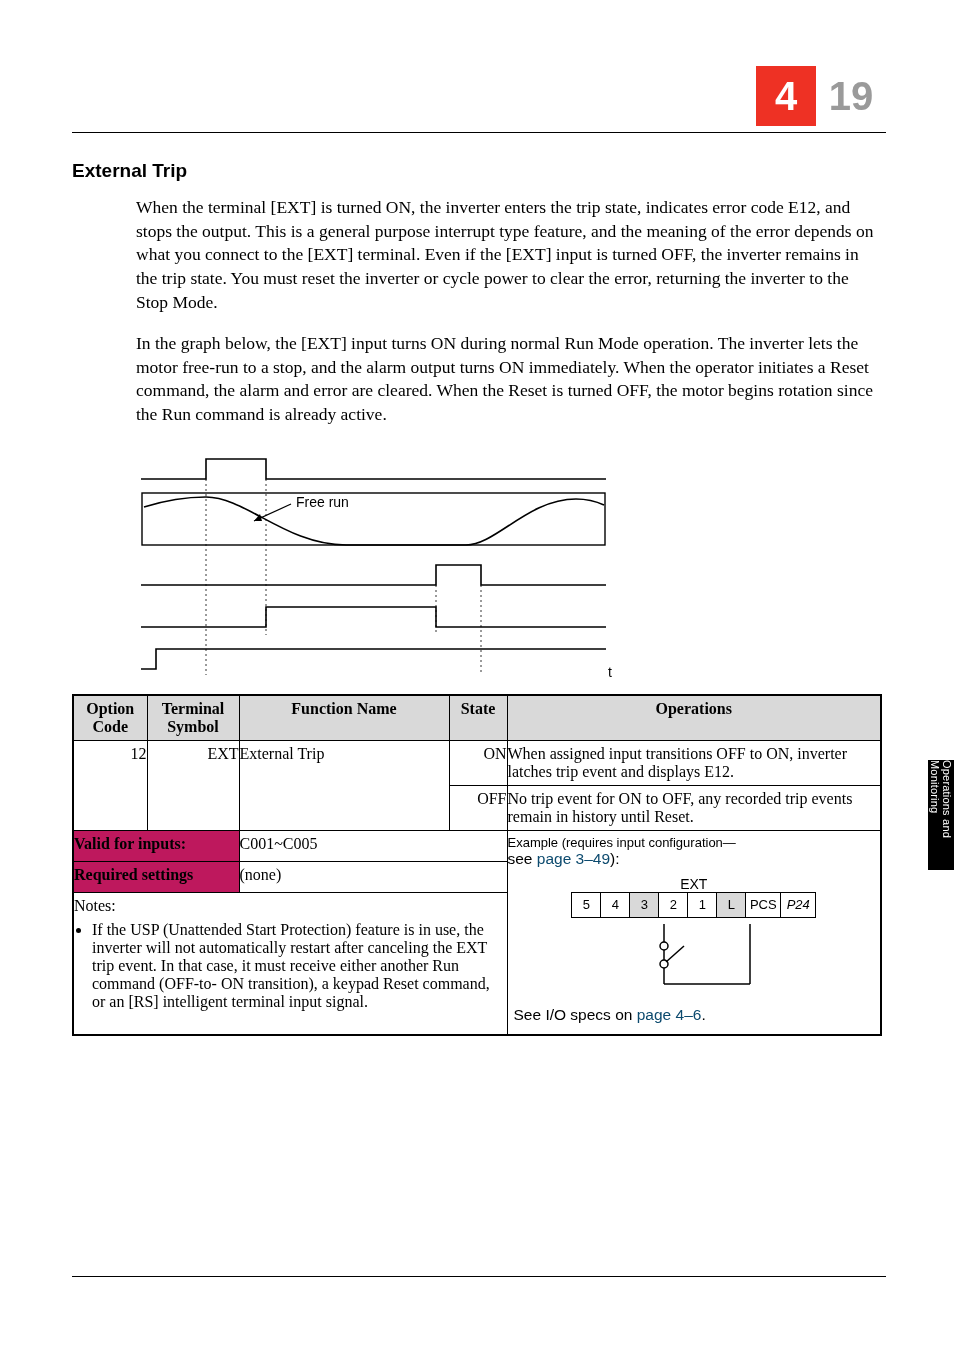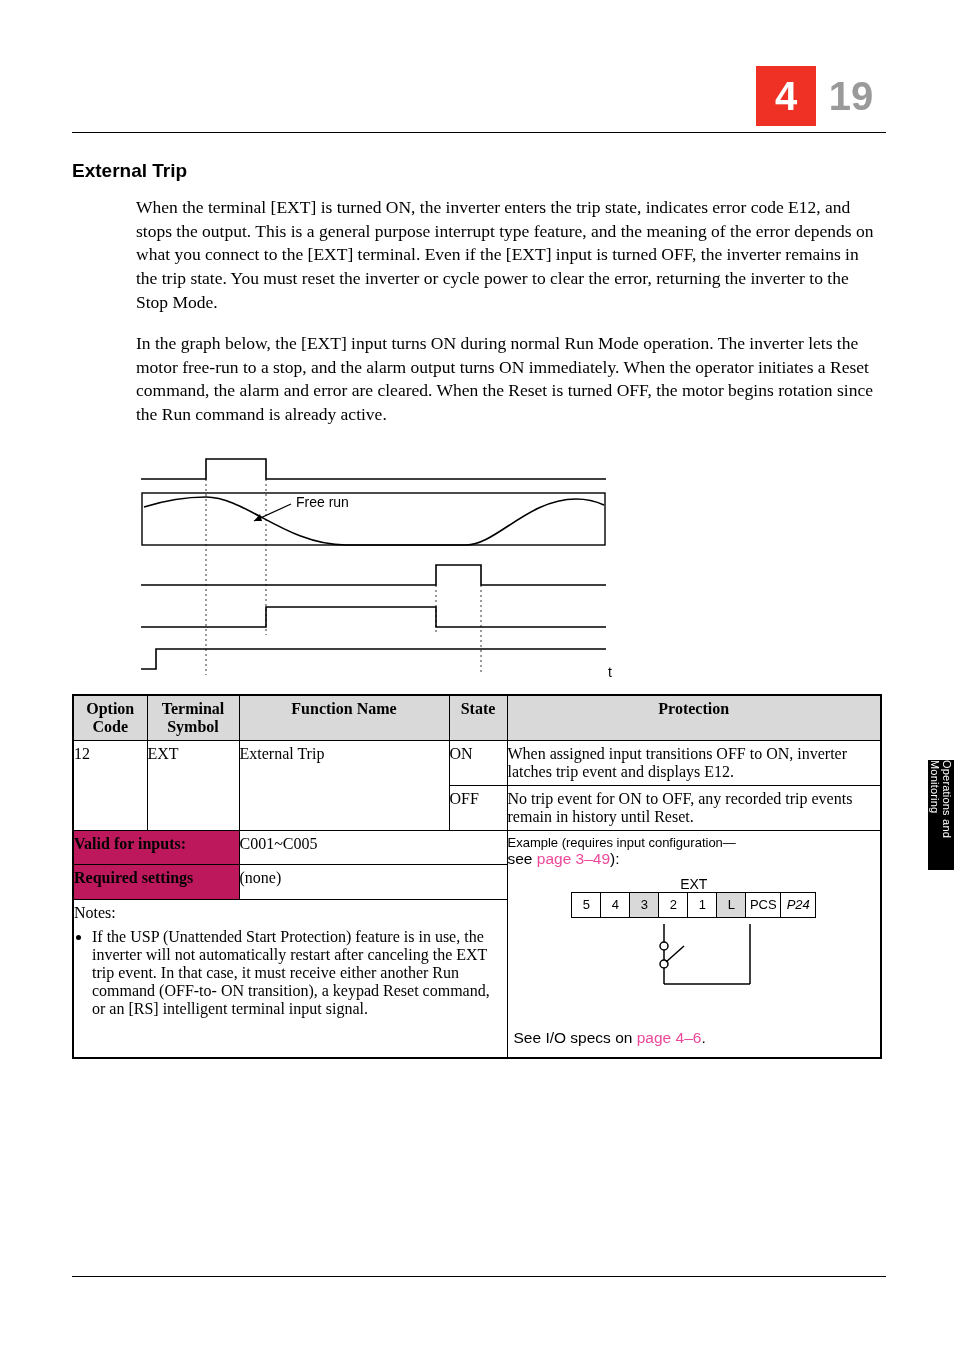--- a/index.html
+++ b/index.html
@@ -106,24 +106,24 @@
     border: 1px solid #000;
     padding: 4px 0;
     vertical-align: top;
   }
   table.ref th {
     background: #d9d9d9;
     font-weight: 700;
     text-align: center;
     font-family: "Times New Roman", Times, serif;
   }
-  .tcenter { text-align: left; }
+  .tcenter { text-align: right; }
   .shade { background: #be185d; font-weight: 700; }
   .arial { font-family: Arial, Helvetica, sans-serif; }
-  .link { color: #ec4899; }
+  .link { color: #0c4a6e; }
 
   .notes-cell { font-size: 16px; }
   .notes-cell ul { margin: 6px 0 0 18px; padding: 0; }
   .notes-cell li { margin: 0; }
 
   
   .wiring {
     display: flex;
     flex-direction: column;
     align-items: center;
@@ -136,21 +136,21 @@
   }
   .termrow .cell {
     width: 28px; height: 24px;
     border-right: 1px solid #000;
     display: flex; align-items: center; justify-content: center;
     font-size: 13px;
   }
   .termrow .cell:last-child { border-right: none; font-style: italic; }
   .termrow .shaded { background: #d9d9d9; }
   .sw-svg { margin-top: 6px; }
-  .seeio { margin-top: 35px; align-self: flex-start; }
+  .seeio { margin-top: 12px; align-self: flex-start; }
 </style>
 </head>
 <body>
 
 <div class="page">
 
   <div class="corner-badge">
     <div class="red">4</div>
     <div class="gray">19</div>
   </div>
@@ -207,21 +207,21 @@
         <col style="width:210px">
       <col style="width:58px">
         <col>
     </colgroup>
     <tbody>
         <tr>
       <th>Option Code</th>
       <th>Terminal Symbol</th>
       <th>Function Name</th>
       <th>State</th>
-      <th>Protection</th>
+      <th>Operations</th>
     </tr>
     <tr>
       <td class="tcenter" rowspan="2">12</td>
       <td class="tcenter" rowspan="2">EXT</td>
       <td rowspan="2">External Trip</td>
       <td class="tcenter">ON</td>
       <td>When assigned input transitions OFF to ON, inverter latches trip event and displays E12.</td>
     </tr>
     <tr>
       <td class="tcenter">OFF</td>

